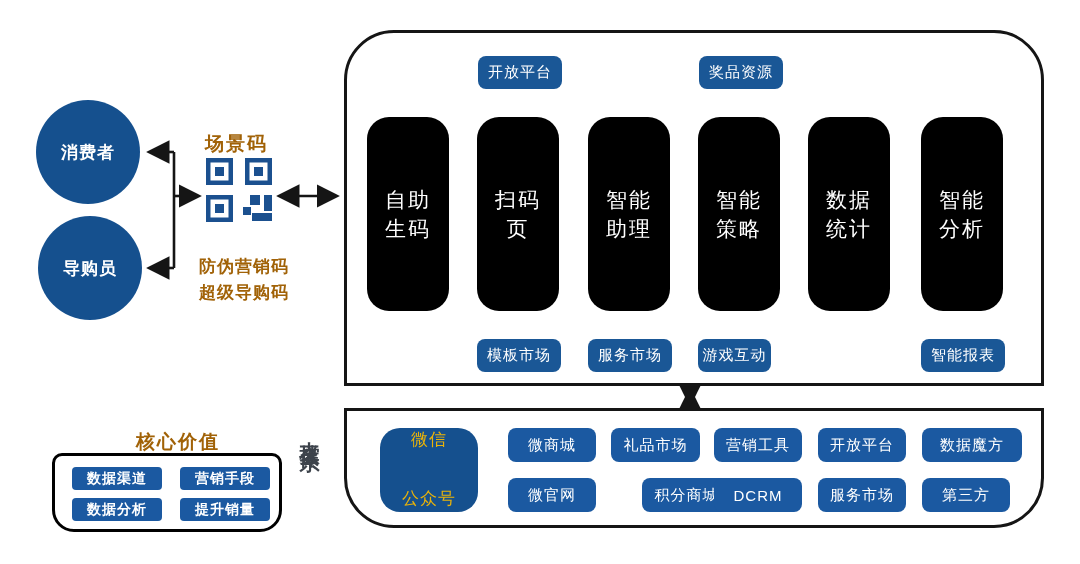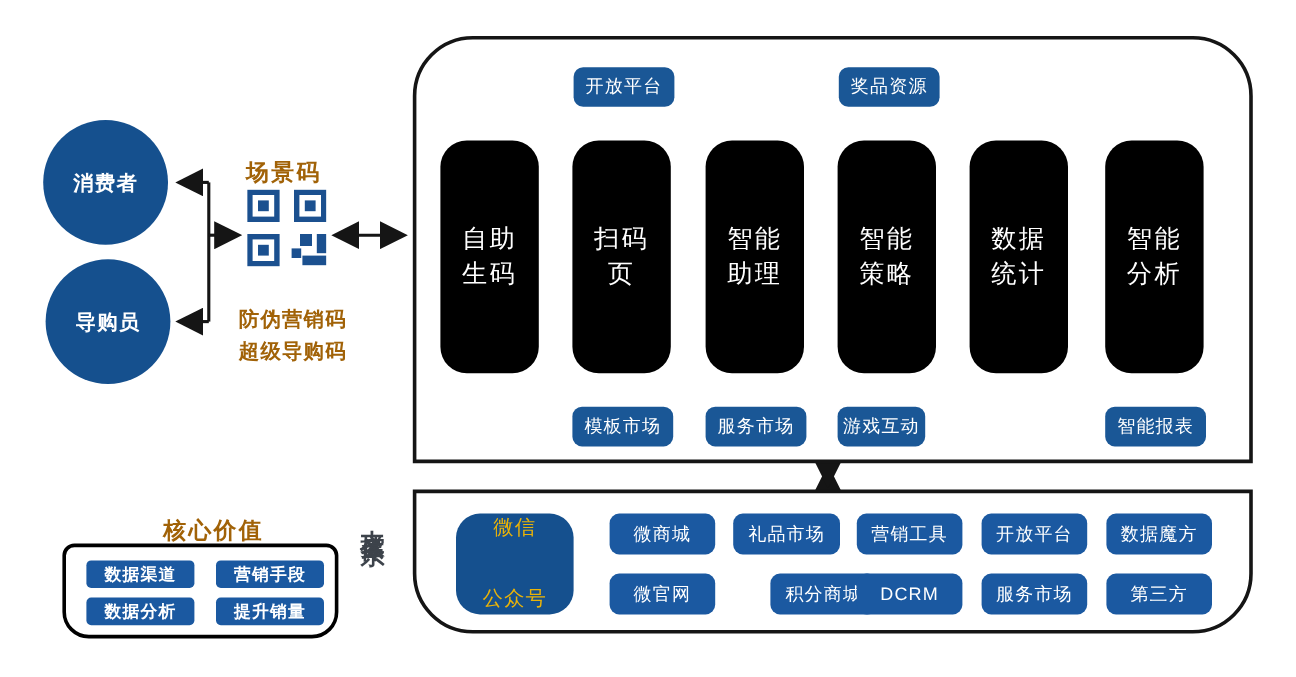--- a/index.html
+++ b/index.html
@@ -157,21 +157,21 @@
 
   <div class="wechat">
     <span>微信</span>
     <span>公众号</span>
   </div>
 
   <div class="btn" style="left:508px;top:428px;width:88px">微商城</div>
   <div class="btn" style="left:714px;top:428px;width:88px">营销工具</div>
   <div class="btn" style="left:611px;top:428px;width:89px">礼品市场</div>
   <div class="btn" style="left:818px;top:428px;width:88px">开放平台</div>
-  <div class="btn" style="left:922px;top:428px;width:88px">数据魔方</div>
+  <div class="btn" style="left:922px;top:428px;width:100px">数据魔方</div>
 
   <div class="btn" style="left:508px;top:478px;width:88px">微官网</div>
   <div class="btn" style="left:642px;top:478px;width:89px">积分商城</div>
   <div class="btn" style="left:714px;top:478px;width:88px">DCRM</div>
   <div class="btn" style="left:818px;top:478px;width:88px">服务市场</div>
   <div class="btn" style="left:922px;top:478px;width:88px">第三方</div>
 
   <div class="dark-label cv-title">核心价值</div>
   <div class="corebox">
     <div class="btn cv-btn" style="left:17px;top:11px">数据渠道</div>

